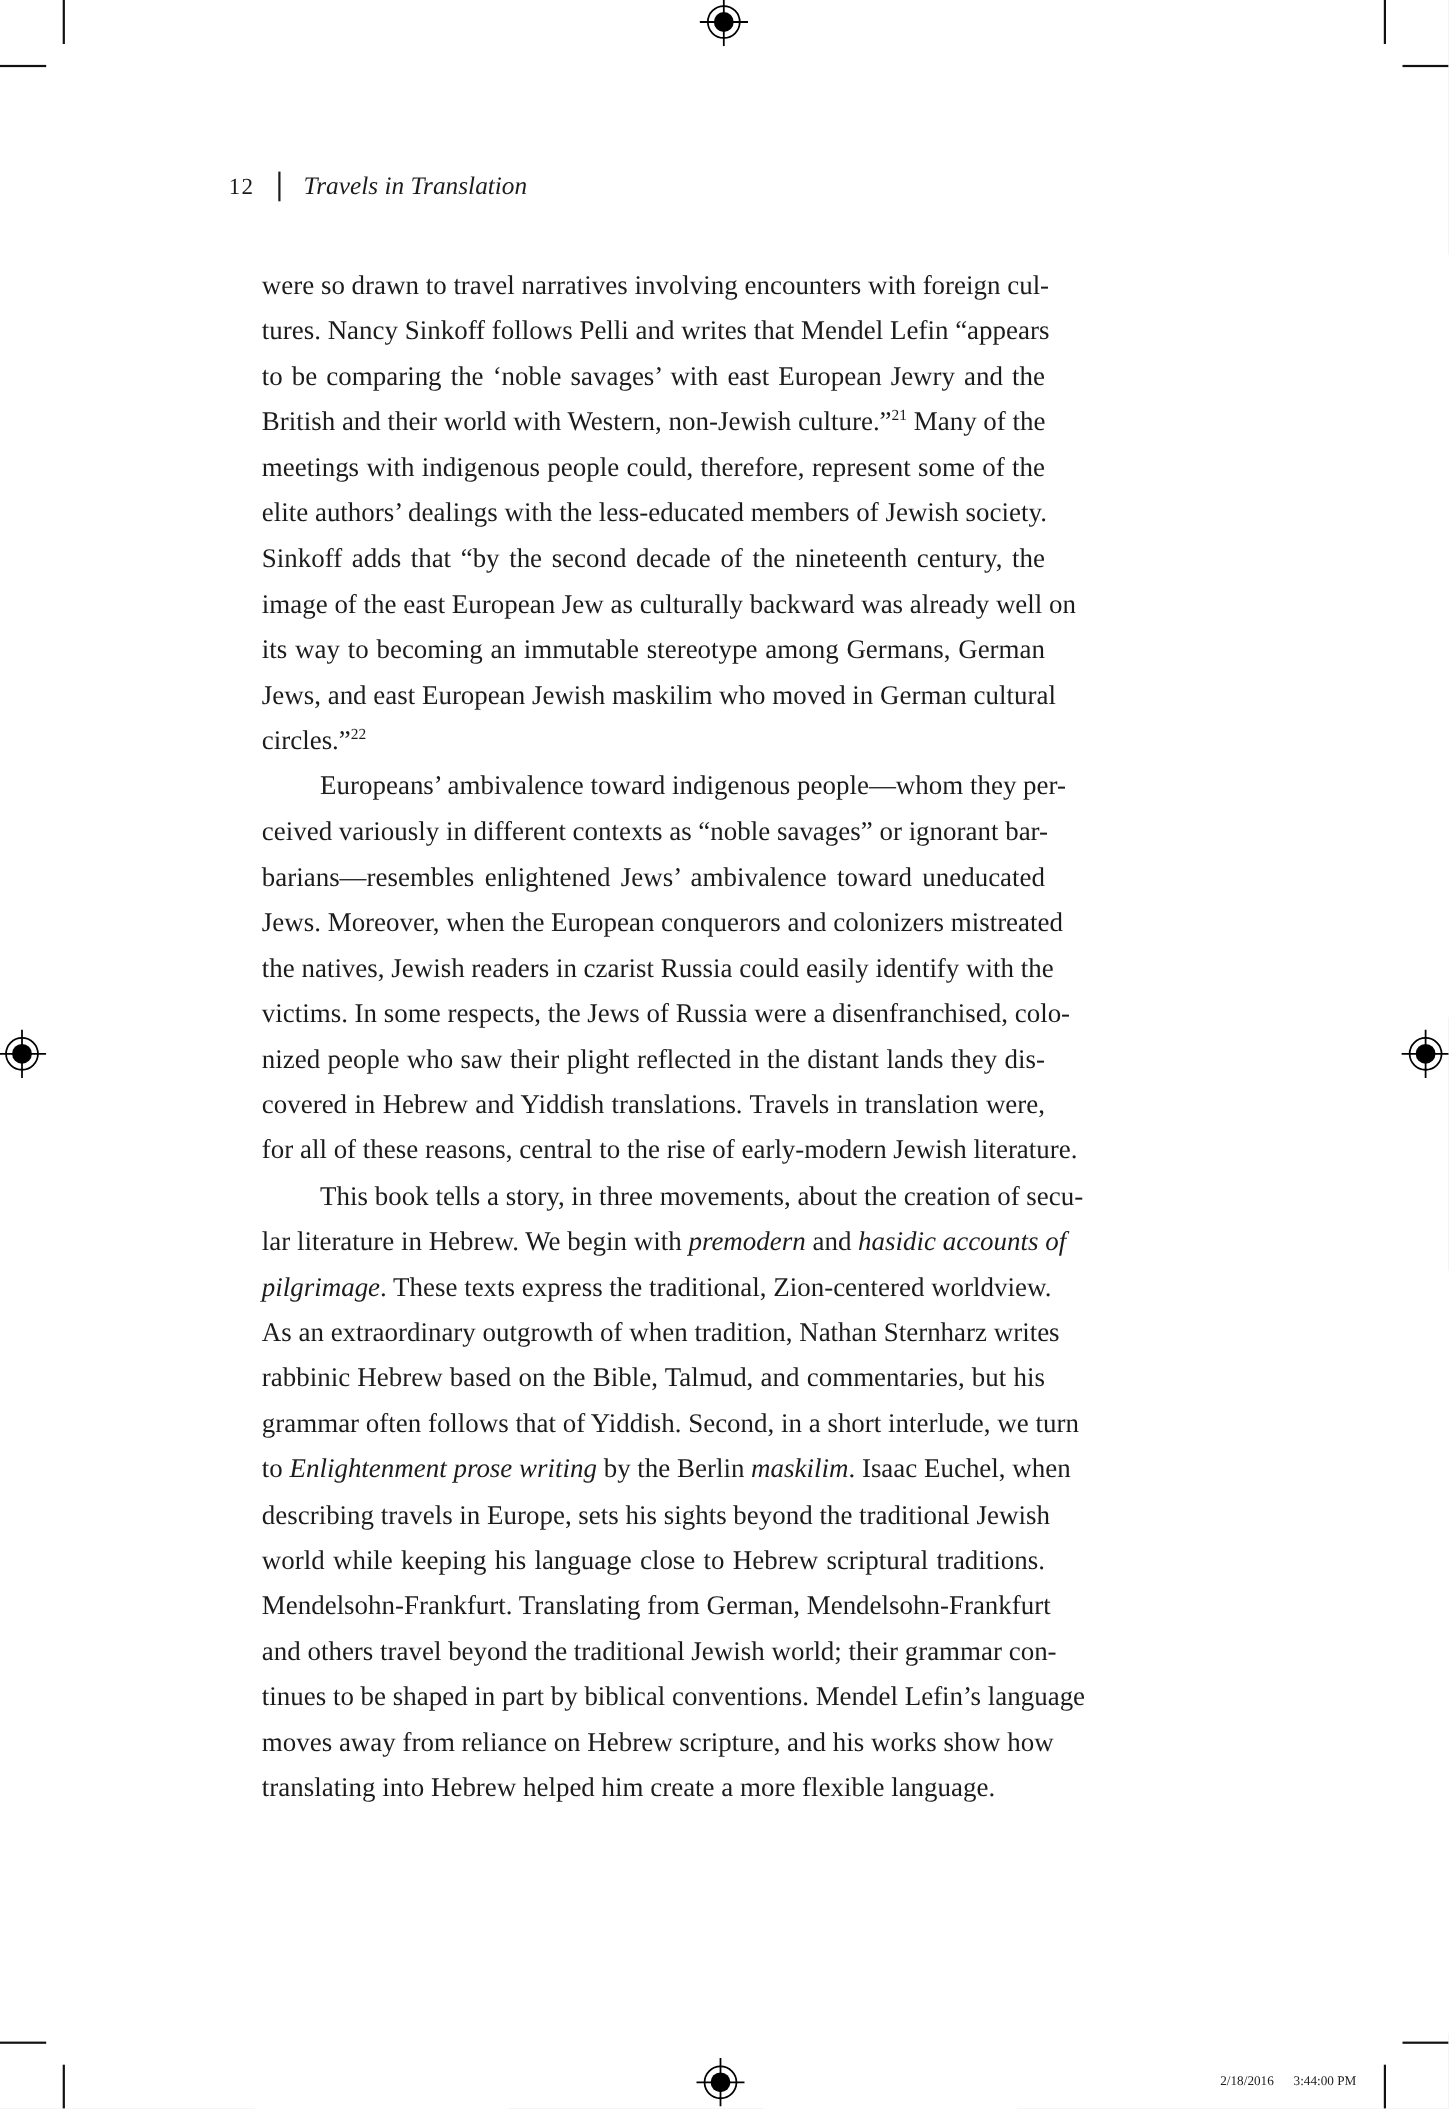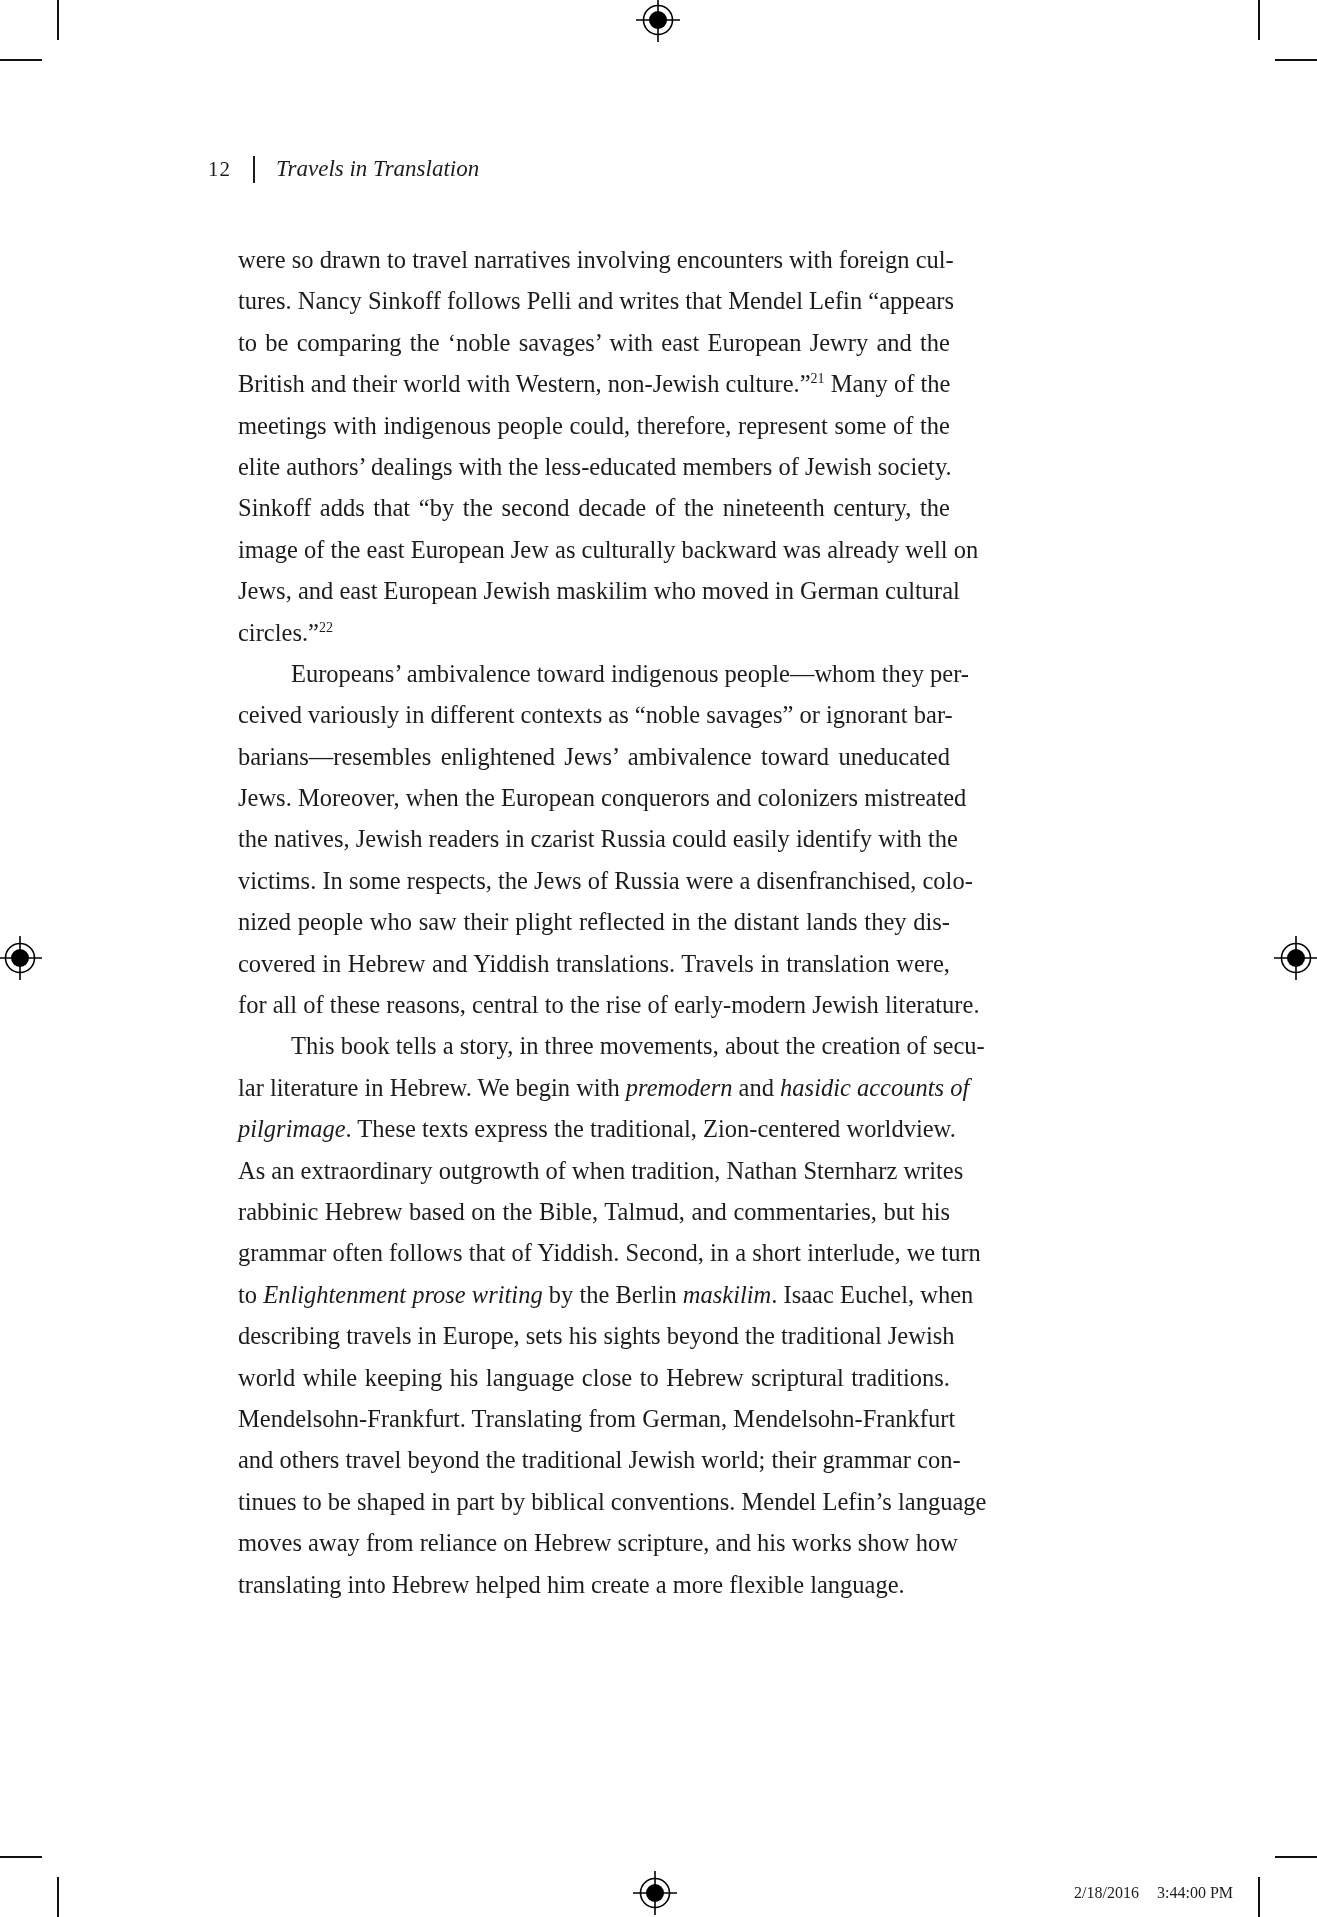--- a/index.html
+++ b/index.html
@@ -59,21 +59,21 @@
   .footer-left {
     position: absolute;
     left: 85px; top: 1945px;
     font-size: 16px;
     display: flex;
   }
   .footer-left .slug-page { margin-left: 26px; }
   .footer-right {
     position: absolute;
     right: 84px; top: 1884px;
-    font-size: 16px;
+    font-size: 12px;
     display: flex;
     text-align: center;
   }
   .footer-right .time { margin-left: 18px; }
 </style>
 </head>
 <body>
 
 <div class="page">
 
@@ -119,20 +119,21 @@
 
   <div class="body-text">
       <div class="line"><span>were so drawn to travel narratives involving encounters with foreign cul-</span></div>
       <div class="line"><span>tures. Nancy Sinkoff follows Pelli and writes that Mendel Lefin “appears</span></div>
       <div class="line"><span>to be comparing the ‘noble savages’ with east European Jewry and the</span></div>
       <div class="line"><span>British and their world with Western, non-Jewish culture.”</span><sup>21</sup><span> Many of the</span></div>
       <div class="line"><span>meetings with indigenous people could, therefore, represent some of the</span></div>
       <div class="line"><span>elite authors’ dealings with the less-educated members of Jewish society.</span></div>
       <div class="line"><span>Sinkoff adds that “by the second decade of the nineteenth century, the</span></div>
       <div class="line"><span>image of the east European Jew as culturally backward was already well on</span></div>
+      <div class="line"><span>its way to becoming an immutable stereotype among Germans, German</span></div>
       <div class="line"><span>Jews, and east European Jewish maskilim who moved in German cultural</span></div>
       <div class="line last"><span>circles.”</span><sup>22</sup></div>
       <div class="line indent"><span>Europeans’ ambivalence toward indigenous people—whom they per-</span></div>
       <div class="line"><span>ceived variously in different contexts as “noble savages” or ignorant bar-</span></div>
       <div class="line"><span>barians—resembles enlightened Jews’ ambivalence toward uneducated</span></div>
       <div class="line"><span>Jews. Moreover, when the European conquerors and colonizers mistreated</span></div>
       <div class="line"><span>the natives, Jewish readers in czarist Russia could easily identify with the</span></div>
       <div class="line"><span>victims. In some respects, the Jews of Russia were a disenfranchised, colo-</span></div>
       <div class="line"><span>nized people who saw their plight reflected in the distant lands they dis-</span></div>
       <div class="line"><span>covered in Hebrew and Yiddish translations. Travels in translation were,</span></div>

